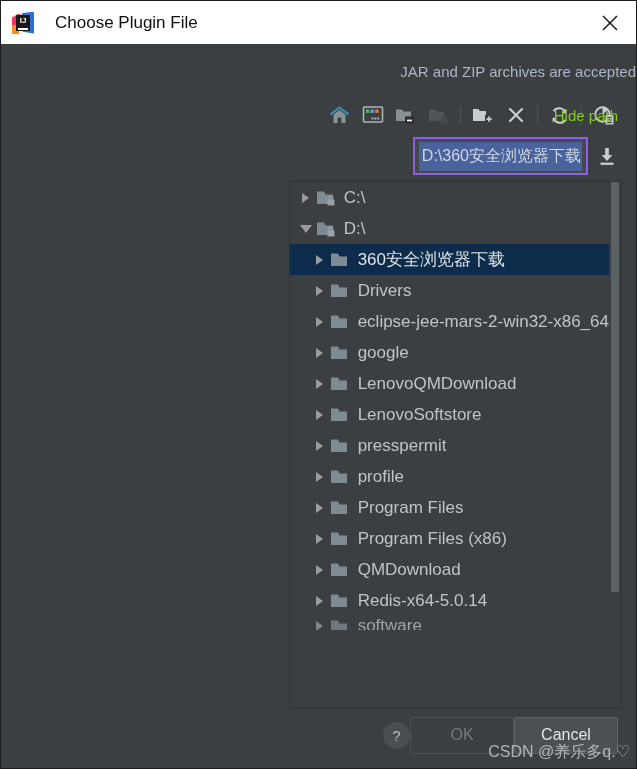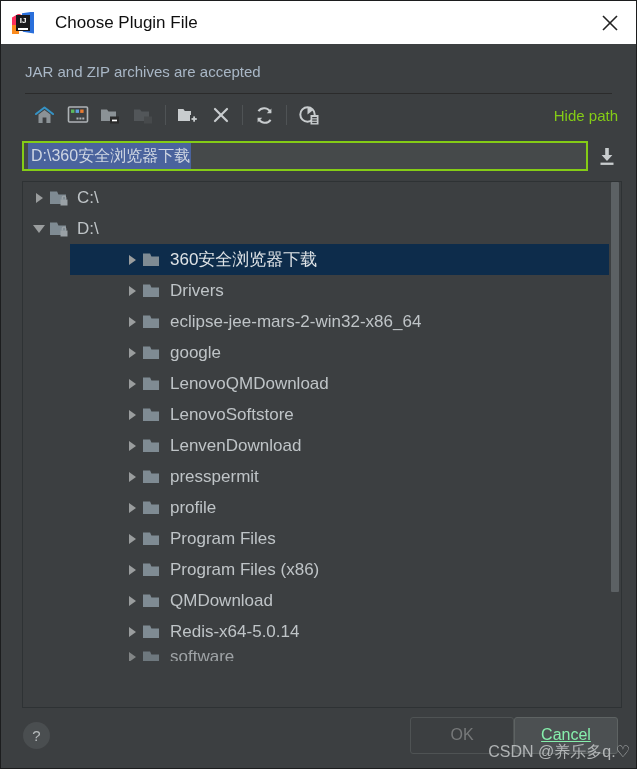--- a/index.html
+++ b/index.html
@@ -91,20 +91,21 @@
   }
   .title-close svg { display: block; }
 
   
   .dlg-body {
     flex: 1 1 auto;
     display: flex;
     flex-direction: column;
     background: #3c3f41;
     min-height: 0;
+    align-items: flex-end;
   }
 
   .subtitle {
     color: #a9b7c6;
     font-size: 15px;
     padding: 19px 0 0 24px;
     height: 49px;
     flex: 0 0 auto;
   }
 
@@ -149,23 +150,23 @@
   
   .pathrow {
     display: flex;
     align-items: center;
     padding: 0 14px 0 21px;
     height: 40px;
     flex: 0 0 auto;
   }
   .path-input {
     flex: 1 1 auto;
-    height: 30px;
+    height: 38px;
     background: #45494a;
-    border: 2px solid #84cc16;
+    border: 2px solid #8b5cf6;
     display: flex;
     align-items: center;
     padding: 0 4px;
     overflow: hidden;
   }
   .path-sel {
     background: #4a639d;
     color: #cfd6e2;
     font-size: 16px;
     line-height: 26px;
@@ -200,21 +201,21 @@
   .row {
     height: 31px;
     display: flex;
     align-items: center;
     cursor: pointer;
     white-space: nowrap;
     padding-left: 6px;
   }
   .row.selected { background: #0d2c4b; }
   .row.lvl1 { padding-left: 6px; }
-  .row.lvl2 { padding-left: 52px; margin-left: 47px; }
+  .row.lvl2 { padding-left: 20px; }
   .arrow {
     width: 20px; height: 20px;
     flex: 0 0 auto;
     display: flex; align-items: center; justify-content: center;
   }
   .arrow i {
     display: block;
     width: 0; height: 0;
     border-left: 7px solid #9a9d9e;
     border-top: 5px solid transparent;
@@ -296,21 +297,21 @@
     border: 1px solid #5e6363;
     border-radius: 3px;
     background: #3c3f41;
     color: #bbbbbb;
     font-size: 16px;
     display: flex; align-items: center; justify-content: center;
     cursor: pointer;
     font-family: "Liberation Sans", sans-serif;
   }
   .dbtn.disabled { color: #77797a; border-color: #4f5354; cursor: default; }
-  .dbtn.default { background: #4c5052; border-color: #5e6363; color: #86efac; text-decoration: underline; }
+  .dbtn.default { background: #4c5052; border-color: #5e6363; color: #e5e5e5; }
 
   .watermark {
     position: absolute;
     right: 6px;
     bottom: 5px;
     color: #c9cccd;
     opacity: 0.82;
     font-size: 16px;
     font-family: "Liberation Sans", "DejaVu Sans", sans-serif;
     pointer-events: none;
@@ -537,31 +538,20 @@
           </div>
           <div class="row lvl2">
             <span class="arrow">
               <i></i>
             </span>
             <span class="ficon">
               <svg width="22" height="18" viewBox="0 0 22 18">
                 <path d="M1 2.5 L1 15 L17 15 L17 5.5 L9.4 5.5 L8.1 2.5 Z" fill="#7f8b93"></path>
               </svg>
             </span>
-            <span class="rlabel">LenvenDownload</span>
-          </div>
-          <div class="row lvl2">
-            <span class="arrow">
-              <i></i>
-            </span>
-            <span class="ficon">
-              <svg width="22" height="18" viewBox="0 0 22 18">
-                <path d="M1 2.5 L1 15 L17 15 L17 5.5 L9.4 5.5 L8.1 2.5 Z" fill="#7f8b93"></path>
-              </svg>
-            </span>
             <span class="rlabel">presspermit</span>
           </div>
           <div class="row lvl2">
             <span class="arrow">
               <i></i>
             </span>
             <span class="ficon">
               <svg width="22" height="18" viewBox="0 0 22 18">
                 <path d="M1 2.5 L1 15 L17 15 L17 5.5 L9.4 5.5 L8.1 2.5 Z" fill="#7f8b93"></path>
               </svg>

